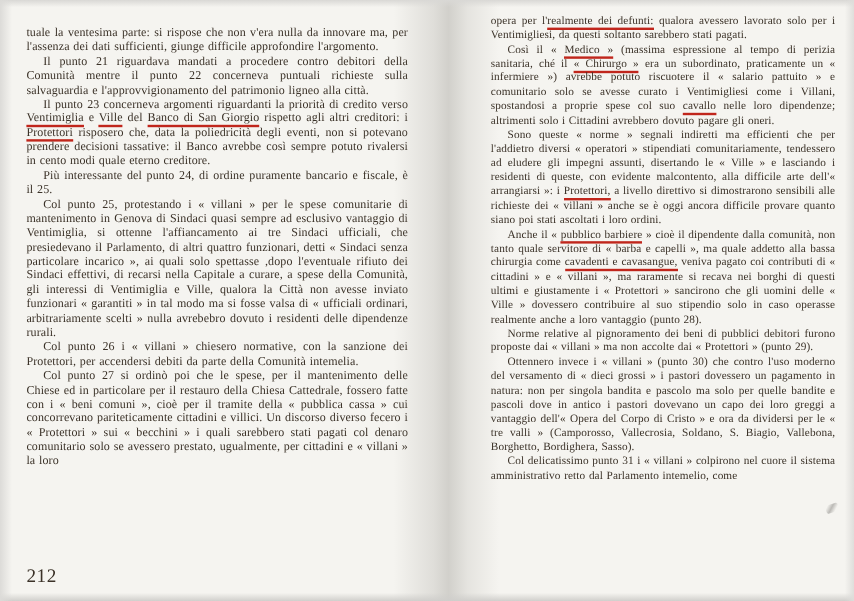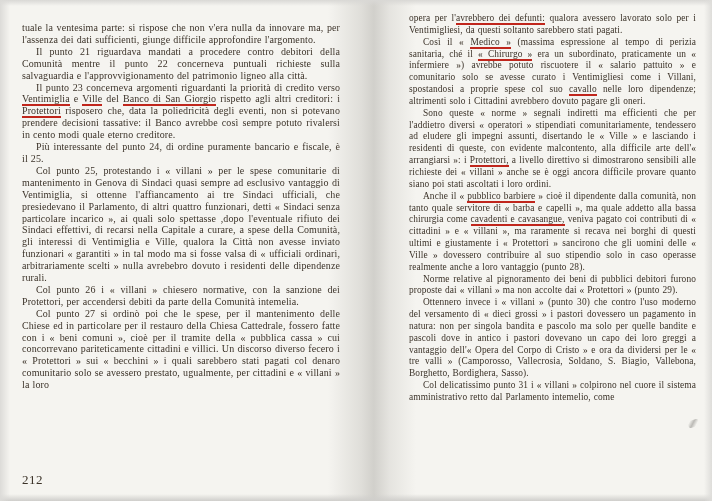--- a/index.html
+++ b/index.html
@@ -64,21 +64,21 @@
     font-size: 9.4px; line-height: 11.85px;
   }
   .para { margin: 0; padding: 0; }
   .para.indent { text-indent: 14px; }
   .red-underline {
     border-bottom: 2px solid var(--underline-color, #c0261c);
     padding-bottom: 0px;
   }
   .page-number {
     position: absolute;
-    font-size: 13px;
+    font-size: 16px;
     color: var(--ink, #3b3228);
     letter-spacing: 0.5px;
   }
   .pn-left  { left: 22px;  top: 472px; }
   .smudge {
     position: absolute; left: 688px; top: 420px;
     width: 11px; height: 7px;
     background: linear-gradient(135deg, rgba(140,138,134,0) 15%, rgba(140,138,134,0.55) 45%, rgba(140,138,134,0) 75%);
     transform: rotate(-18deg);
     border-radius: 2px;
@@ -97,21 +97,21 @@
         <p class="para indent">Più interessante del punto 24, di ordine puramente bancario e fiscale, è il 25.</p>
         <p class="para indent">Col punto 25, protestando i « villani » per le spese comunitarie di mantenimento in Genova di Sindaci quasi sempre ad esclusivo vantaggio di Ventimiglia, si ottenne l'affiancamento ai tre Sindaci ufficiali, che presiedevano il Parlamento, di altri quattro funzionari, detti « Sindaci senza particolare incarico », ai quali solo spettasse ,dopo l'eventuale rifiuto dei Sindaci effettivi, di recarsi nella Capitale a curare, a spese della Comunità, gli interessi di Ventimiglia e Ville, qualora la Città non avesse inviato funzionari « garantiti » in tal modo ma si fosse valsa di « ufficiali ordinari, arbitrariamente scelti » nulla avrebebro dovuto i residenti delle dipendenze rurali.</p>
         <p class="para indent">Col punto 26 i « villani » chiesero normative, con la sanzione dei Protettori, per accendersi debiti da parte della Comunità intemelia.</p>
         <p class="para indent">Col punto 27 si ordinò poi che le spese, per il mantenimento delle Chiese ed in particolare per il restauro della Chiesa Cattedrale, fossero fatte con i « beni comuni », cioè per il tramite della « pubblica cassa » cui concorrevano pariteticamente cittadini e villici. Un discorso diverso fecero i « Protettori » sui « becchini » i quali sarebbero stati pagati col denaro comunitario solo se avessero prestato, ugualmente, per cittadini e « villani » la loro</p>
       </div>
     <div class="page-number pn-left">212</div>
   </div>
 
   <div class="page page-right">
     <div class="text-block text-right">
-        <p class="para">opera per l'<span class="red-underline">avrebbero dei defunti:</span> qualora avessero lavorato solo per i Ventimigliesi, da questi soltanto sarebbero stati pagati.</p>
+        <p class="para">opera per l'<span class="red-underline">realmente dei defunti:</span> qualora avessero lavorato solo per i Ventimigliesi, da questi soltanto sarebbero stati pagati.</p>
         <p class="para indent">Così il « <span class="red-underline">Medico »</span> (massima espressione al tempo di perizia sanitaria, ché il <span class="red-underline">« Chirurgo »</span> era un subordinato, praticamente un « infermiere ») avrebbe potuto riscuotere il « salario pattuito » e comunitario solo se avesse curato i Ventimigliesi come i Villani, spostandosi a proprie spese col suo <span class="red-underline">cavallo</span> nelle loro dipendenze; altrimenti solo i Cittadini avrebbero dovuto pagare gli oneri.</p>
         <p class="para indent">Sono queste « norme » segnali indiretti ma efficienti che per l'addietro diversi « operatori » stipendiati comunitariamente, tendessero ad eludere gli impegni assunti, disertando le « Ville » e lasciando i residenti di queste, con evidente malcontento, alla difficile arte dell'« arrangiarsi »: i <span class="red-underline">Protettori,</span> a livello direttivo si dimostrarono sensibili alle richieste dei « villani » anche se è oggi ancora difficile provare quanto siano poi stati ascoltati i loro ordini.</p>
         <p class="para indent">Anche il « <span class="red-underline">pubblico barbiere</span> » cioè il dipendente dalla comunità, non tanto quale servitore di « barba e capelli », ma quale addetto alla bassa chirurgia come <span class="red-underline">cavadenti e cavasangue,</span> veniva pagato coi contributi di « cittadini » e « villani », ma raramente si recava nei borghi di questi ultimi e giustamente i « Protettori » sancirono che gli uomini delle « Ville » dovessero contribuire al suo stipendio solo in caso operasse realmente anche a loro vantaggio (punto 28).</p>
         <p class="para indent">Norme relative al pignoramento dei beni di pubblici debitori furono proposte dai « villani » ma non accolte dai « Protettori » (punto 29).</p>
         <p class="para indent">Ottennero invece i « villani » (punto 30) che contro l'uso moderno del versamento di « dieci grossi » i pastori dovessero un pagamento in natura: non per singola bandita e pascolo ma solo per quelle bandite e pascoli dove in antico i pastori dovevano un capo dei loro greggi a vantaggio dell'« Opera del Corpo di Cristo » e ora da dividersi per le « tre valli » (Camporosso, Vallecrosia, Soldano, S. Biagio, Vallebona, Borghetto, Bordighera, Sasso).</p>
         <p class="para indent">Col delicatissimo punto 31 i « villani » colpirono nel cuore il sistema amministrativo retto dal Parlamento intemelio, come</p>
       </div>
 
   </div>
 

